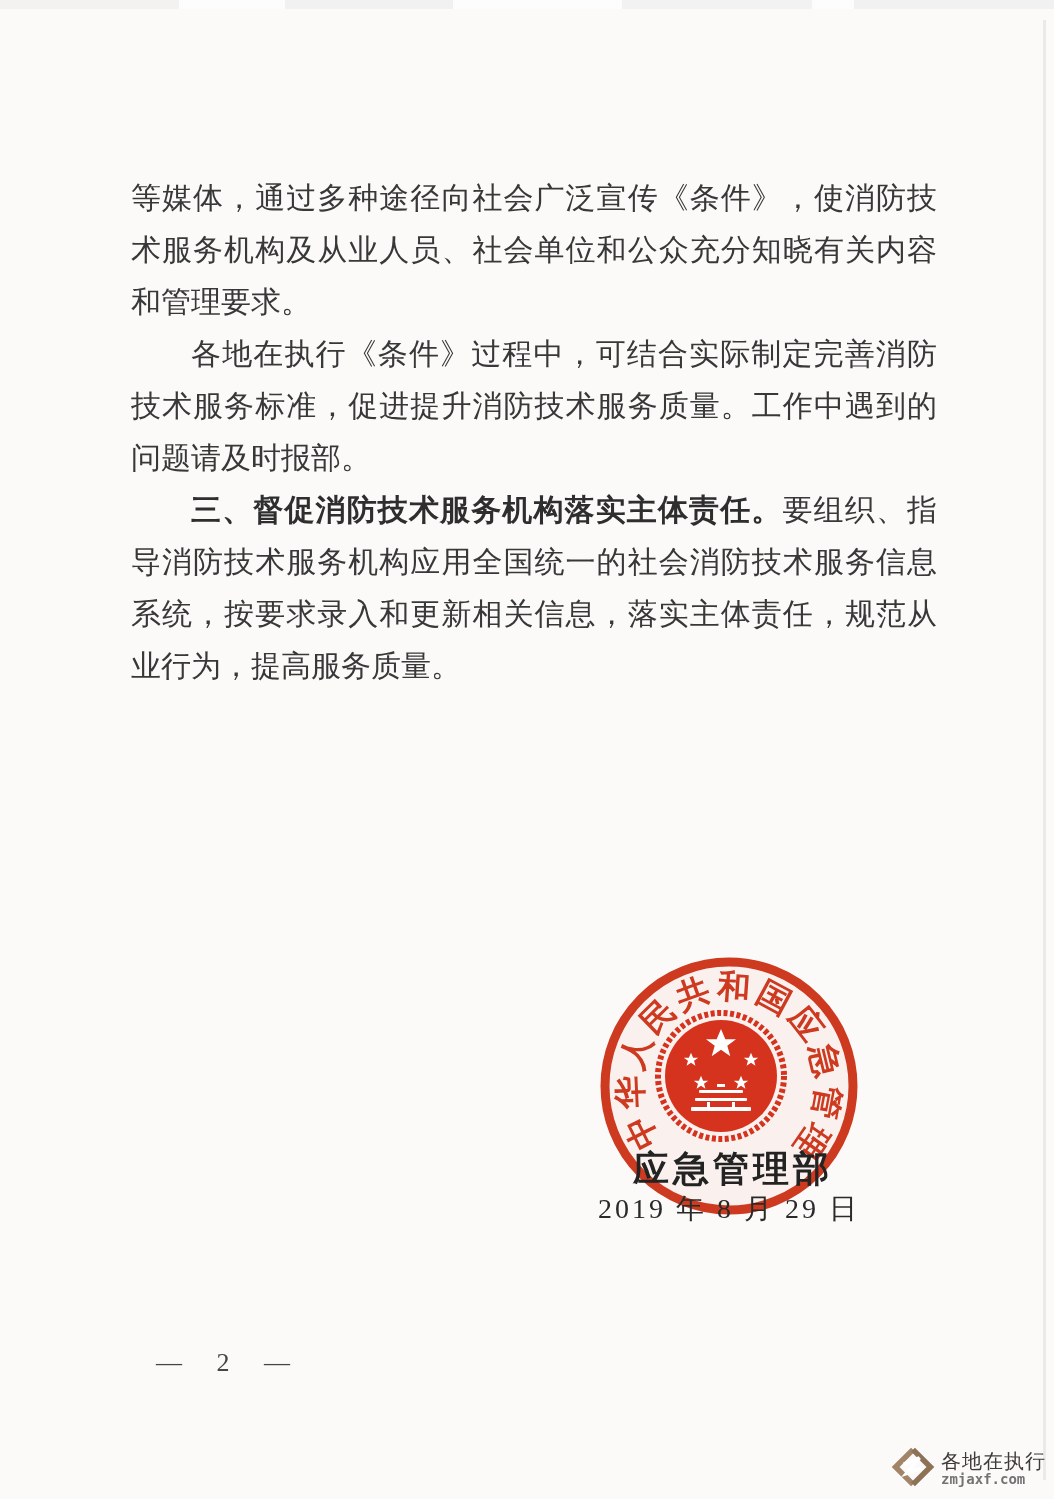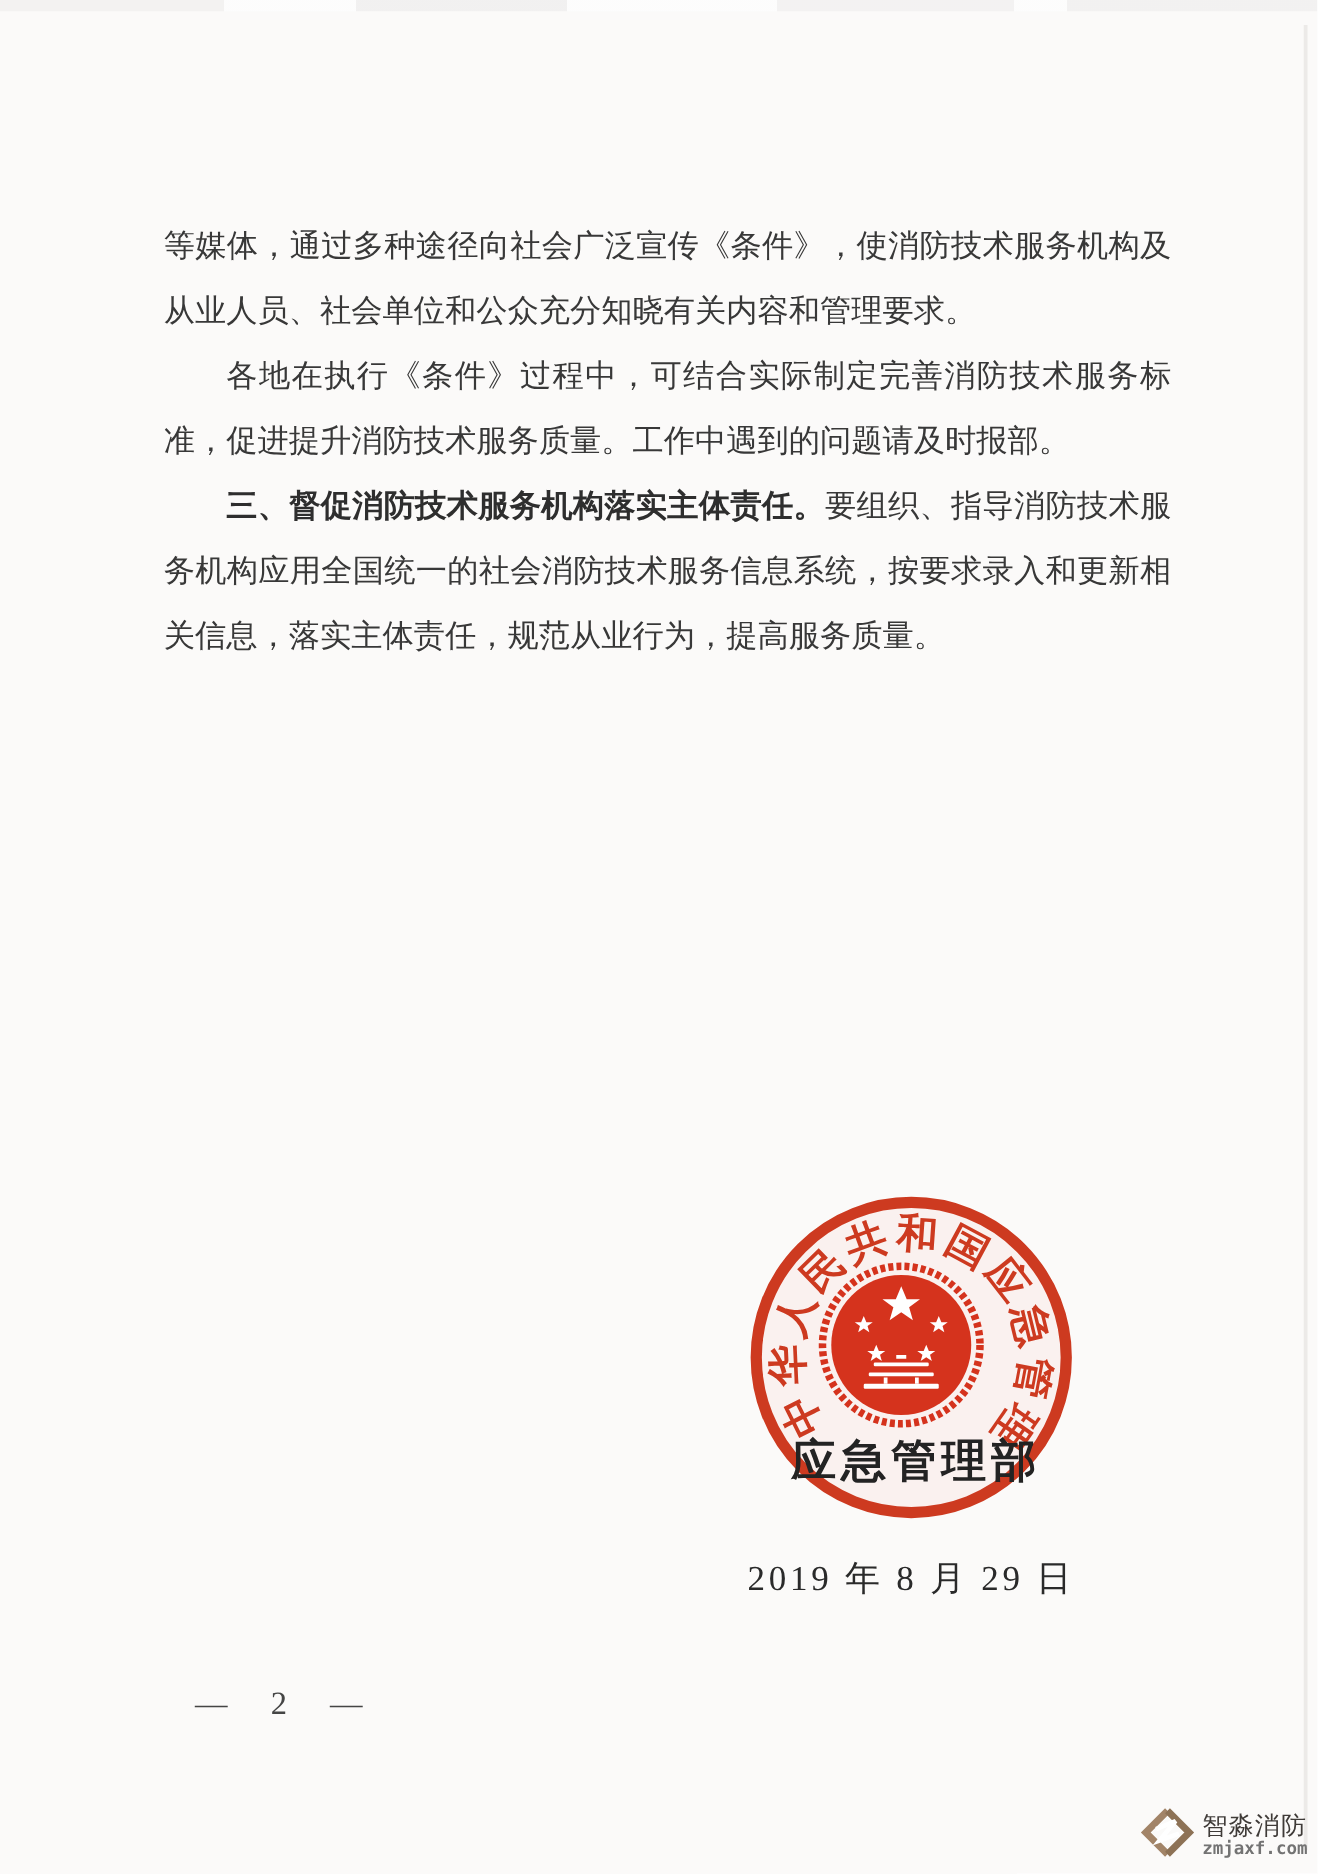--- a/index.html
+++ b/index.html
@@ -18,41 +18,41 @@
       #f1f0f0 59% 77%, #fdfdfd 77% 81%, #f0efef 81% 100%);
     opacity: .8;
   }
   .edge-right {
     position: absolute; right: 8px; top: 20px; width: 3px; height: 1460px;
     background: #eceae8;
   }
   .doc-body {
     position: absolute;
     left: 131px; top: 172px; width: 806px;
-    font-size: 25px;
+    font-size: 30px;
     line-height: 52px;
     color: #383838;
     text-align: justify;
     text-justify: inter-character;
   }
   .doc-body p { margin: 0; }
   .para-indent { text-indent: 2em; }
   .doc-body b { font-weight: bold; color: #2e2e2e; }
   .seal-wrap { position: absolute; left: 583px; top: 956px; width: 292px; height: 264px; }
   .seal-wrap svg { display: block; }
   .seal-issuer {
     position: absolute;
     left: 633px; top: 1145px;
     font-size: 36px; letter-spacing: 4px;
     color: #232323; font-weight: bold;
     white-space: nowrap;
   }
   .seal-date {
     position: absolute;
-    left: 598px; top: 1244px;
+    left: 598px; top: 1190px;
     font-size: 28px; letter-spacing: 3px;
     color: #2a2a2a;
     white-space: nowrap;
   }
   .page-number {
     position: absolute;
     left: 156px; top: 1348px;
     font-size: 26px; letter-spacing: 14px;
     color: #454545;
     white-space: nowrap;
@@ -126,18 +126,18 @@
 
   <div class="watermark">
     <span>
       <svg width="44" height="44" viewBox="0 0 48 48">
         <polyline points="24,5 5,24 24,43" fill="none" stroke="#a28468" stroke-width="6"></polyline>
         <polyline points="24,5 43,24 24,43" fill="none" stroke="#8d7256" stroke-width="6"></polyline>
         <polyline points="14,21 31,14 17,31 34,25" fill="none" stroke="#ffffff" stroke-width="4"></polyline>
       </svg>
     </span>
     <span class="wm-text">
-      <span class="wm-brand">智淼消防</span>
+      <span class="wm-brand">各地在执行</span>
       <span class="wm-site">zmjaxf.com</span>
     </span>
   </div>
 
 </div>
 
 </body></html>

